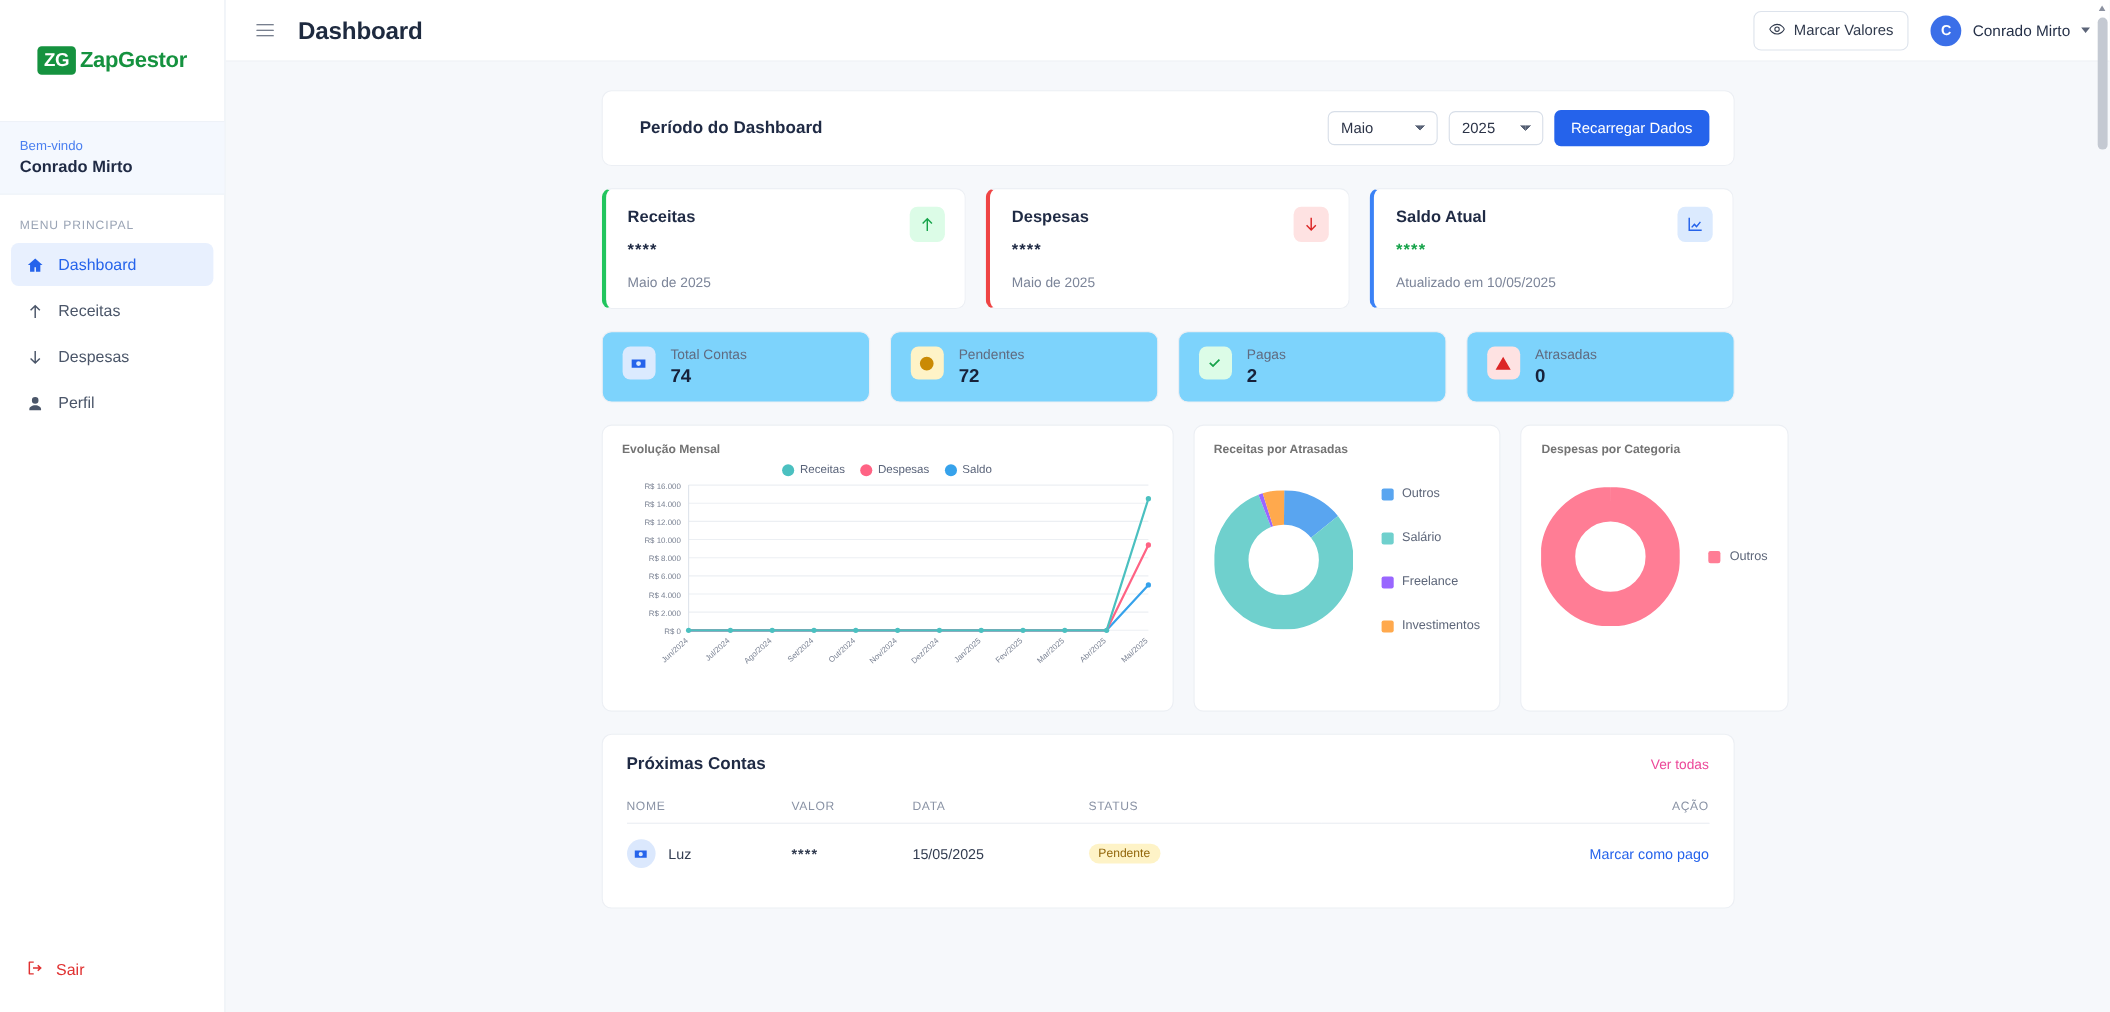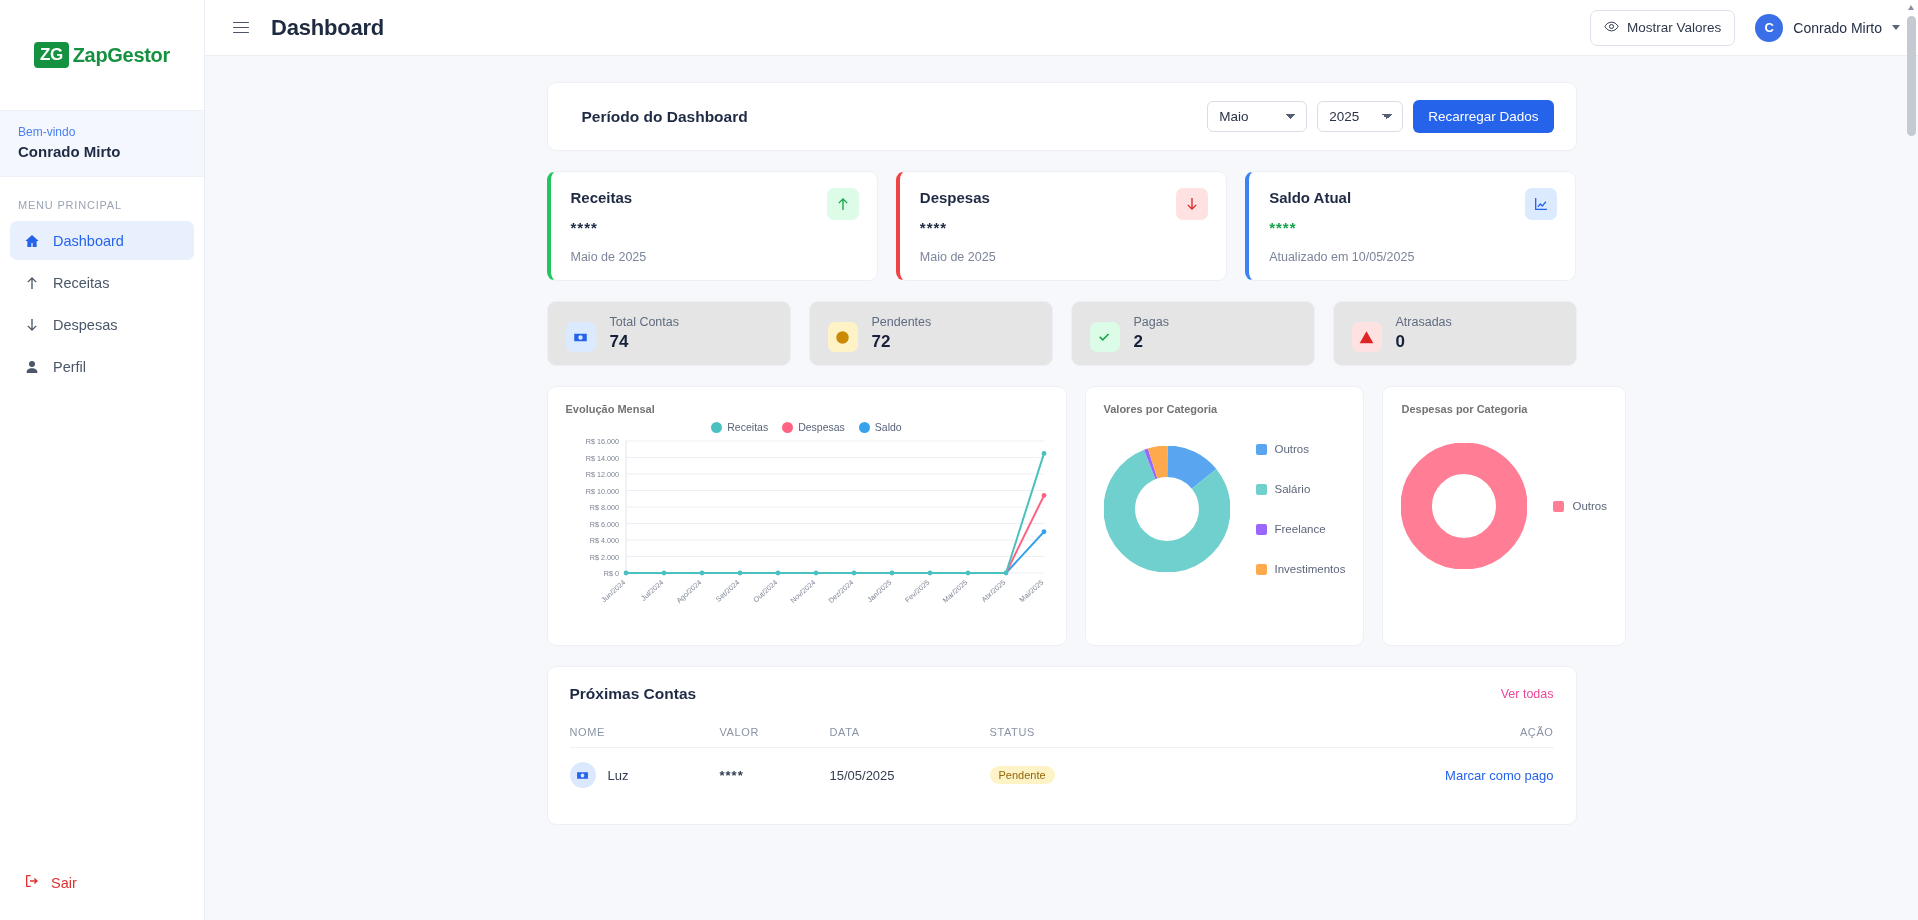--- a/index.html
+++ b/index.html
@@ -124,22 +124,22 @@
     width: 32px; height: 32px; border-radius: 7px;
     display: flex; align-items: center; justify-content: center;
   }
   .sum-icon svg { width: 16px; height: 16px; }
   .sum-value { font-size: 15px; font-weight: bold; margin: 13px 0 14px; letter-spacing: 1px; }
   .sum-sub { font-size: 12.5px; color: #7c8599; }
 
   
   .stats-row { display: flex; gap: 18px; margin-bottom: 20px; }
   .stat-card {
-    flex: 1; background: #e5e5e5; border: 1px solid #eceff4; border-radius: 9px;
-    padding: 13px 18px; display: flex; align-items: flex-end; gap: 14px;
+    flex: 1; background: #7dd3fc; border: 1px solid #eceff4; border-radius: 9px;
+    padding: 13px 18px; display: flex; align-items: flex-start; gap: 14px;
   }
   .stat-icon { width: 30px; height: 30px; border-radius: 7px; display: flex; align-items: center; justify-content: center; }
   .stat-icon svg { width: 15px; height: 15px; }
   .stat-label { font-size: 12.5px; color: #606b80; margin-bottom: 3px; }
   .stat-value { font-size: 17px; font-weight: bold; color: #17213a; }
 
   
   .charts-row { display: flex; gap: 18px; margin-bottom: 20px; align-items: stretch; }
   .chart-card { background: #fff; border: 1px solid #eceff4; border-radius: 9px; padding: 16px 18px; }
   .chart-card.line { width: 520px; }
@@ -263,21 +263,21 @@
       <div class="page-title">Dashboard</div>
 
       <div class="topbar-right">
         <button class="ghost-btn">
           <span>
             <svg viewBox="0 0 24 24">
                 <path d="M12 5C6.5 5 2.5 9.5 1.5 12c1 2.5 5 7 10.5 7s9.5-4.5 10.5-7c-1-2.5-5-7-10.5-7z"></path>
                 <circle cx="12" cy="12" r="3.2"></circle>
               </svg>
           </span>
-          <span>Mostrar Valores</span>
+          <span>Marcar Valores</span>
         </button>
 
         <div class="user-chip">
           <div class="avatar">C</div>
           <span class="user-name">Conrado Mirto</span>
           <span class="caret"></span>
         </div>
       </div>
     </header>
 
@@ -439,21 +439,21 @@
                 <circle cx="364" cy="138" r="2.4" fill="#4bc0c0"></circle>
                 <circle cx="402" cy="138" r="2.4" fill="#4bc0c0"></circle>
                 <circle cx="440" cy="138" r="2.4" fill="#4bc0c0"></circle>
                 <circle cx="478" cy="18.375" r="2.4" fill="#4bc0c0"></circle>
                 <circle cx="478" cy="60.45" r="2.4" fill="#ff6384"></circle>
                 <circle cx="478" cy="96.75" r="2.4" fill="#36a2eb"></circle>
               </svg>
           </div>
 
           <div class="chart-card donut">
-            <div class="chart-title">Valores por Categoria</div>
+            <div class="chart-title">Receitas por Atrasadas</div>
             <div class="donut-body">
               <svg id="donut-1" width="126" height="126" viewBox="0 0 42 42">
                   <circle cx="21" cy="21" r="15.915" fill="transparent" stroke="#59a5f0" stroke-width="10.5" stroke-dasharray="14.000 86.000" stroke-dashoffset="25.000"></circle>
                   <circle cx="21" cy="21" r="15.915" fill="transparent" stroke="#6fd0cd" stroke-width="10.5" stroke-dasharray="80.000 20.000" stroke-dashoffset="11.000"></circle>
                   <circle cx="21" cy="21" r="15.915" fill="transparent" stroke="#9966ff" stroke-width="10.5" stroke-dasharray="1.000 99.000" stroke-dashoffset="-69.000"></circle>
                   <circle cx="21" cy="21" r="15.915" fill="transparent" stroke="#ffa94d" stroke-width="10.5" stroke-dasharray="5.000 95.000" stroke-dashoffset="-70.000"></circle>
                 </svg>
               <div class="donut-legend" id="donut-1-legend">
                   <div class="li">
                     <span class="sw" style="background: rgb(89, 165, 240);"></span>

